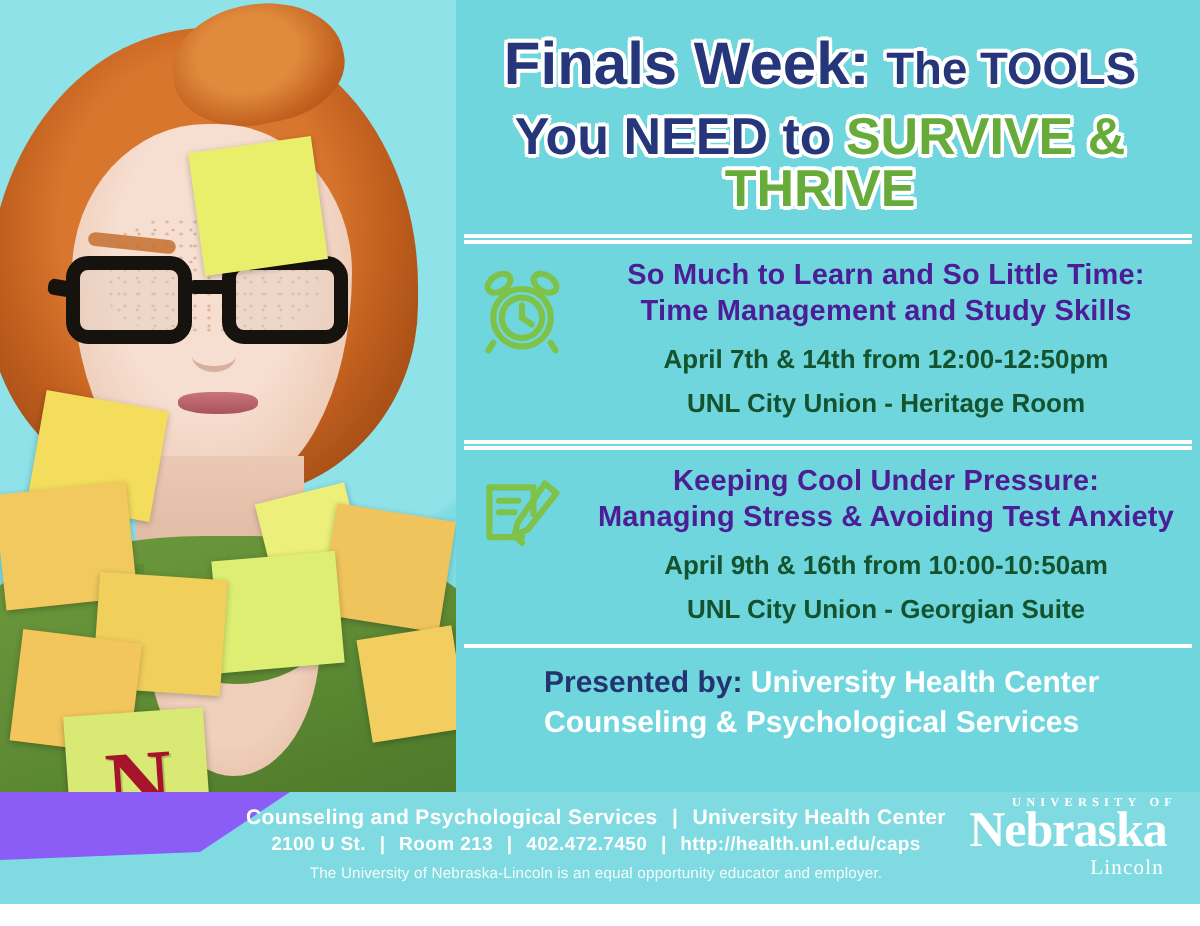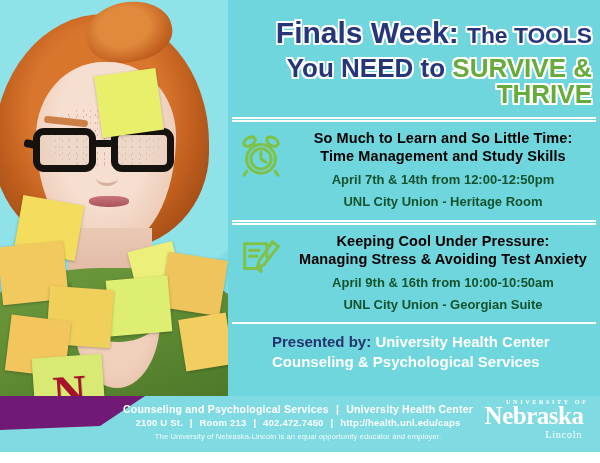--- a/index.html
+++ b/index.html
@@ -141,21 +141,21 @@
     text-shadow:1px 1px 0 rgba(0,0,0,.18);
   }
 
   
   #content {
     position:absolute; left:228px; top:0;
     width:372px; height:396px;
     padding:0;
   }
 
-  .titlewrap { padding:18px 8px 0 0; text-align:right; }
+  .titlewrap { padding:18px 8px 0 0; text-align:center; }
   .title1, .title2 {
     font-weight:900; line-height:1.02;
     -webkit-text-stroke:0;
   }
   .title1 { font-size:30px; }
   .title2 { font-size:26px; margin-top:6px; }
   .tw-navy {
     color:#25377a;
     text-shadow:
       -1.6px -1.6px 0 #fff, 1.6px -1.6px 0 #fff,
@@ -177,39 +177,39 @@
     border-bottom:2px solid #ffffff;
     height:5px;
   }
   .divider.single { border-bottom:none; height:0; margin:8px 4px 8px 4px; }
 
   .section { display:flex; align-items:flex-start; padding:0 6px 0 2px; }
   .icon-box { width:62px; flex:0 0 62px; display:flex; justify-content:center; padding-top:4px; }
   .sec-text { flex:1; text-align:center; }
 
   .sec-head {
-    color:#000000; font-weight:800; font-size:14.5px; line-height:1.28;
+    color:#4c1d95; font-weight:800; font-size:14.5px; line-height:1.28;
     letter-spacing:.1px;
   }
   .sec-sub {
     color:#14532d; font-weight:800; font-size:13px; line-height:1.35;
     margin-top:5px;
   }
 
   .presented { text-align:left; padding:0 6px;margin-left:38px; }
   .presented .line1 { font-size:15px; font-weight:800; line-height:1.35; }
   .presented .by { color:#23346f; }
   .presented .org { color:#ffffff; }
   .presented .line2 { color:#ffffff; font-size:15px; font-weight:800; line-height:1.35; }
 
   
   #footer {
     position:absolute; left:0; bottom:0;
     width:600px; height:67px;
-    background:#701a75;
+    background:#8b5cf6;
     z-index:5;
   }
   #footer .fbg {
     position:absolute; inset:0; background:#7fdbe1;
     clip-path:polygon(145px 0, 600px 0, 600px 100%, 0 100%, 0 34px, 100px 30px);
   }
   .f-lines {
     position:absolute; left:118px; top:6px; width:360px; text-align:center;
     z-index:6;
   }

